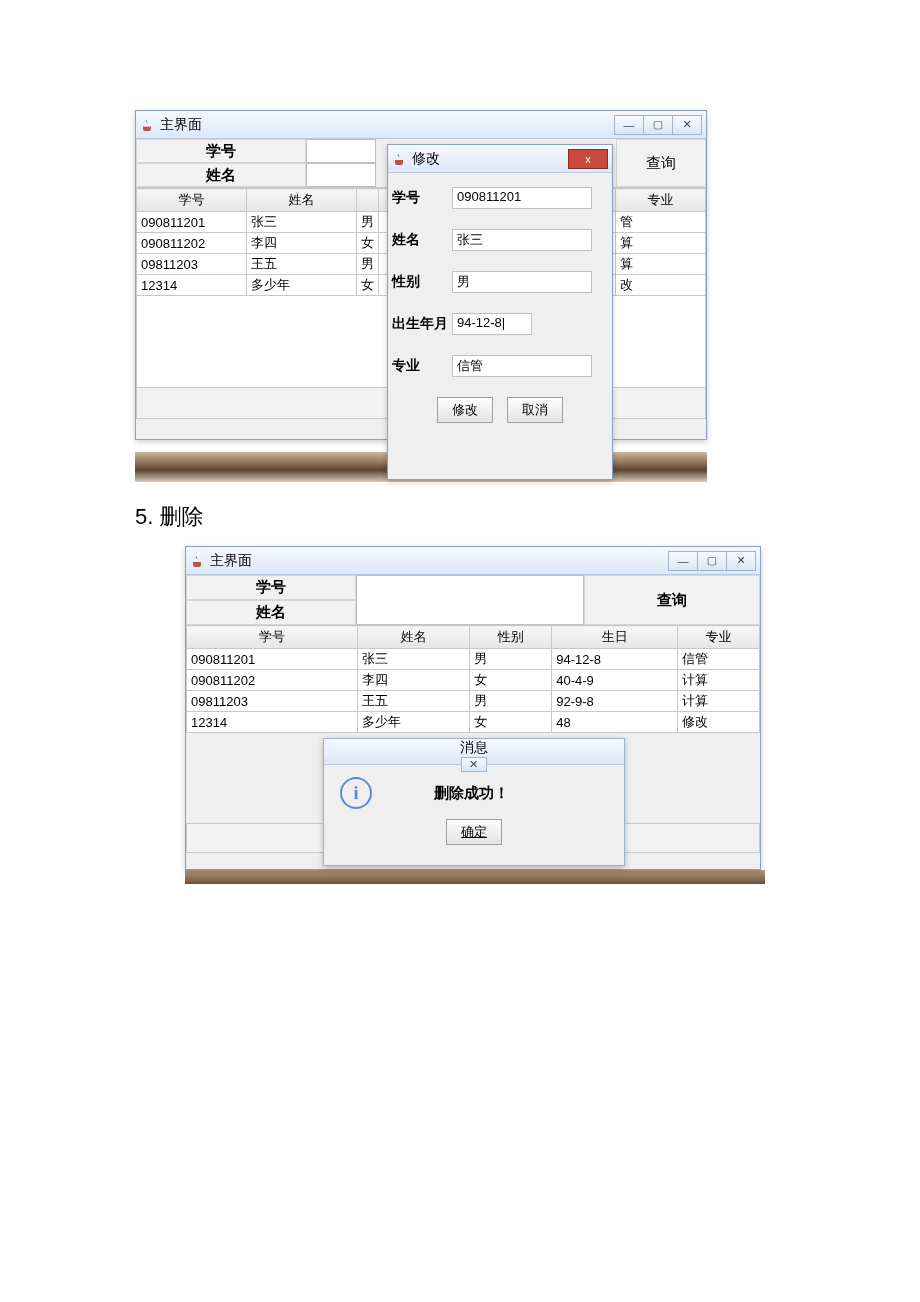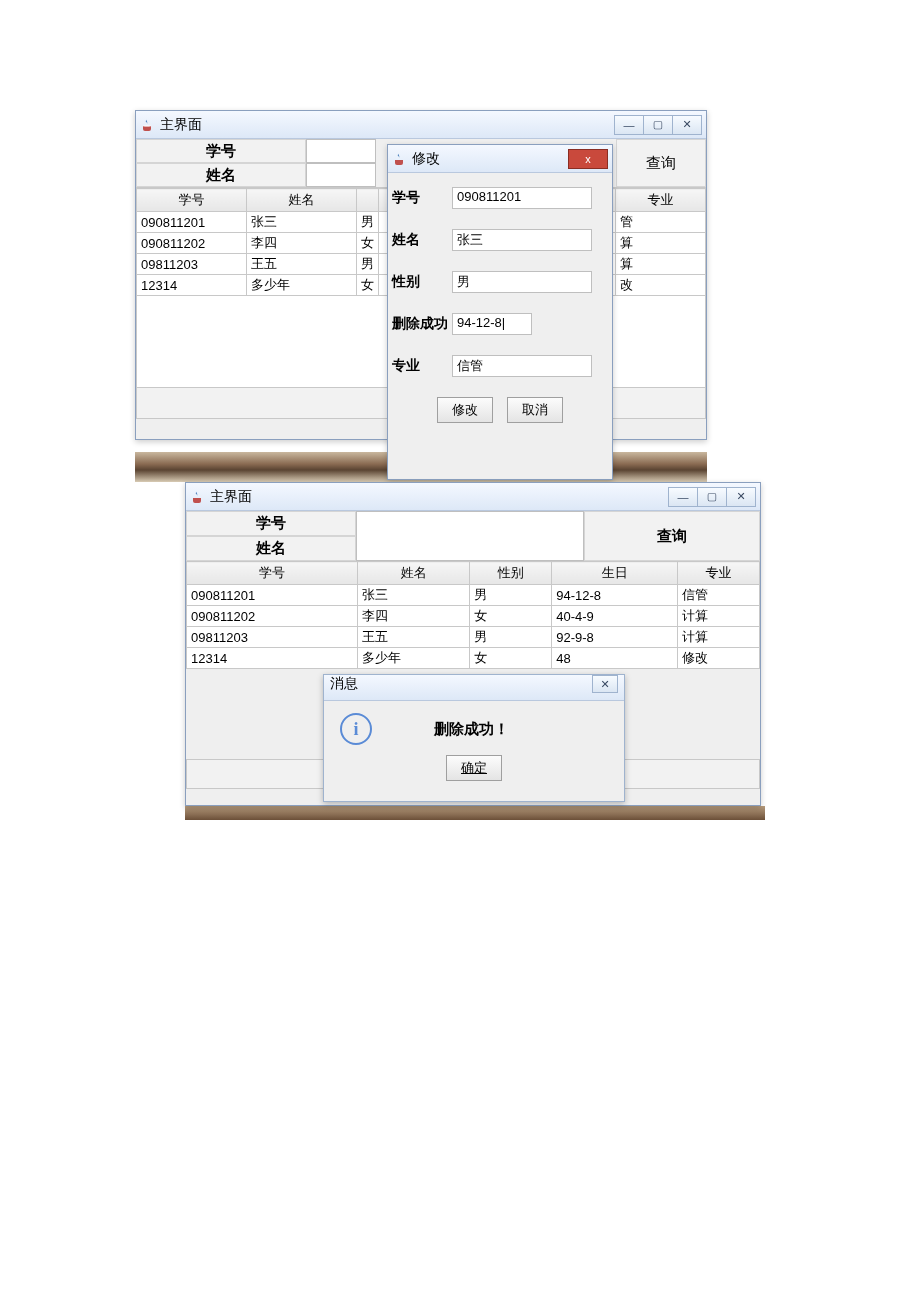--- a/index.html
+++ b/index.html
@@ -167,22 +167,23 @@
     position:absolute;
     left:138px; top:192px;
     width:302px; height:128px;
     border:1px solid #9fb3ce;
     background:#efefef;
     box-shadow:0 2px 6px rgba(0,0,0,0.25);
   }
   #shot2 .msg-title {
     height:26px; background:linear-gradient(#f4f8ff,#dde8f7);
     border-bottom:1px solid #b9c8de;
-    display:flex; align-items:flex-start; padding:0 6px;
+    display:flex; align-items:center; padding:0 6px;
     font-size:14px;
+    flex-direction:column;
   }
   #shot2 .msg-body {
     display:flex; align-items:center; gap:14px;
     padding:12px 16px 6px 16px;
   }
   #shot2 .info-icon {
     width:32px; height:32px; border-radius:50%;
     border:2px solid #5a8bd6;
     display:flex; align-items:center; justify-content:center;
     color:#5a8bd6; font-size:18px; font-weight:bold;
@@ -309,35 +310,36 @@
           </div>
         <div class="mod-row">
             <div class="mod-label">姓名</div>
           <div class="mod-input">张三</div>
           </div>
         <div class="mod-row">
             <div class="mod-label">性别</div>
           <div class="mod-input">男</div>
           </div>
         <div class="mod-row">
-            <div class="mod-label">删除成功</div>
+            <div class="mod-label">出生年月</div>
           <div class="mod-input" style="width:80px">94-12-8|</div>
           </div>
         <div class="mod-row">
             <div class="mod-label">专业</div>
           <div class="mod-input">信管</div>
           </div>
         <div class="mod-btns">
           <button class="btn">修改</button>
           <button class="btn">取消</button>
         </div>
       </div>
     </div>
   </div>
 
+  <div class="caption">5. 删除</div>
 
   <div id="shot2">
     <div class="win main-win">
       <div class="titlebar">
         <span class="java-icon">
           <svg viewBox="0 0 16 16">
               <path fill="#c0504d" d="M3 9h8v3a2 2 0 0 1-2 2H5a2 2 0 0 1-2-2z"></path>
               <path fill="#4f81bd" d="M6 2c1 1-1 2 0 3 1 1 2 0 2 2"></path>
             </svg>
         </span>

